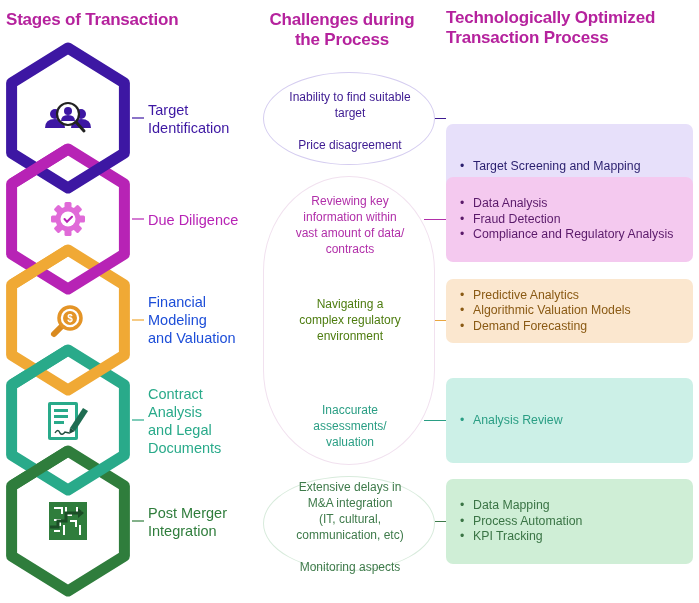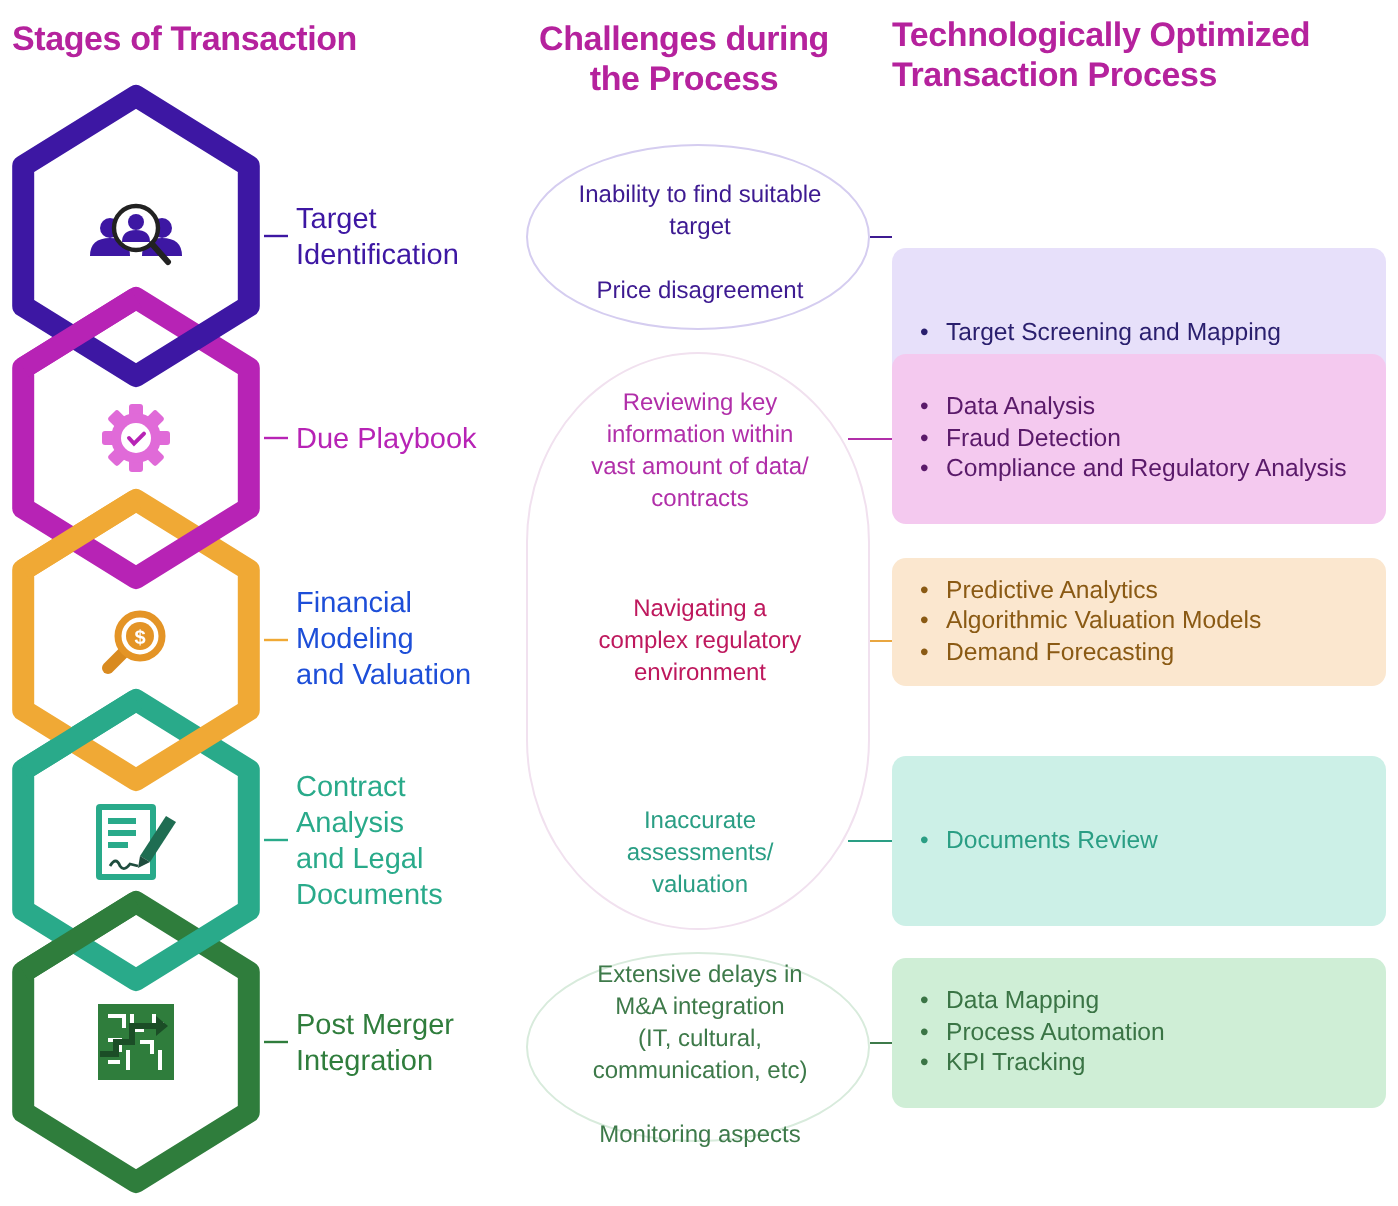--- a/index.html
+++ b/index.html
@@ -86,21 +86,21 @@
     <g transform="translate(68,521)">
       <rect x="-19" y="-19" width="38" height="38" fill="#2f7d3c"></rect>
       <path d="M-14,-13 h8 v6 M-2,-14 v8 h6 M9,-14 v5 h5 M-14,-1 h6 v6 M-4,4 v10 M2,0 h6 v6 M12,4 v10 M-14,10 h6" stroke="#fff" stroke-width="2" fill="none"></path>
       <path d="M-18,6 h8 v-6 h8 v-8 h14" stroke="#1b4d26" stroke-width="3" fill="none"></path>
       <path d="M10,-13 l6,5 l-6,5z" fill="#1b4d26"></path>
     </g>
   </svg>
 
 <div class="stage-label" style="top: 101px; color: rgb(61, 23, 163);">Target
 Identification</div>
-<div class="stage-label" style="top: 211px; color: rgb(183, 35, 181);">Due Playbook</div>
+<div class="stage-label" style="top: 211px; color: rgb(183, 35, 181);">Due Diligence</div>
 <div class="stage-label" style="top: 293px; color: #1d4ed8;">Financial
 Modeling
 and Valuation</div>
 <div class="stage-label" style="top: 385px; color: rgb(41, 170, 138);">Contract
 Analysis
 and Legal
 Documents</div>
 <div class="stage-label" style="top: 504px; color: rgb(47, 125, 60);">Post Merger
 Integration</div>
 
@@ -109,21 +109,21 @@
 <div class="oval" style="left:263px;top:476px;width:172px;height:95px;border-radius:50%;border-color:#d8ebdc;"></div>
 
 <div class="ch-text" style="top: 89px; color: rgb(61, 26, 145);">Inability to find suitable
 target
 
 Price disagreement</div>
 <div class="ch-text" style="top: 193px; color: rgb(177, 47, 169);">Reviewing key
 information within
 vast amount of data/
 contracts</div>
-<div class="ch-text" style="top: 296px; color: #be185d;">Navigating a
+<div class="ch-text" style="top: 296px; color: #4d7c0f;">Navigating a
 complex regulatory
 environment</div>
 <div class="ch-text" style="top: 402px; color: rgb(42, 158, 132);">Inaccurate
 assessments/
 valuation</div>
 <div class="ch-text" style="top: 479px; color: rgb(62, 122, 74);">Extensive delays in
 M&amp;A integration
 (IT, cultural,
 communication, etc)
 
@@ -149,22 +149,22 @@
   </div>
 <div class="box" style="top: 279px; height: 64px; background: rgb(251, 231, 207); color: rgb(138, 90, 20);" id="box2">
     <ul>
       <li>Predictive Analytics</li>
       <li>Algorithmic Valuation Models</li>
       <li>Demand Forecasting</li>
     </ul>
   </div>
 <div class="box" style="top: 378px; height: 85px; background: rgb(204, 240, 231); color: rgb(42, 158, 132);" id="box3">
     <ul>
-      <li>Documents Review</li>
+      <li>Analysis Review</li>
     </ul>
   </div>
-<div class="box" style="top: 479px; height: 75px; background: rgb(207, 238, 214); color: rgb(58, 116, 69);" id="box4">
+<div class="box" style="top: 479px; height: 85px; background: rgb(207, 238, 214); color: rgb(58, 116, 69);" id="box4">
     <ul>
       <li>Data Mapping</li>
       <li>Process Automation</li>
       <li>KPI Tracking</li>
     </ul>
   </div>
 
 </body></html>

